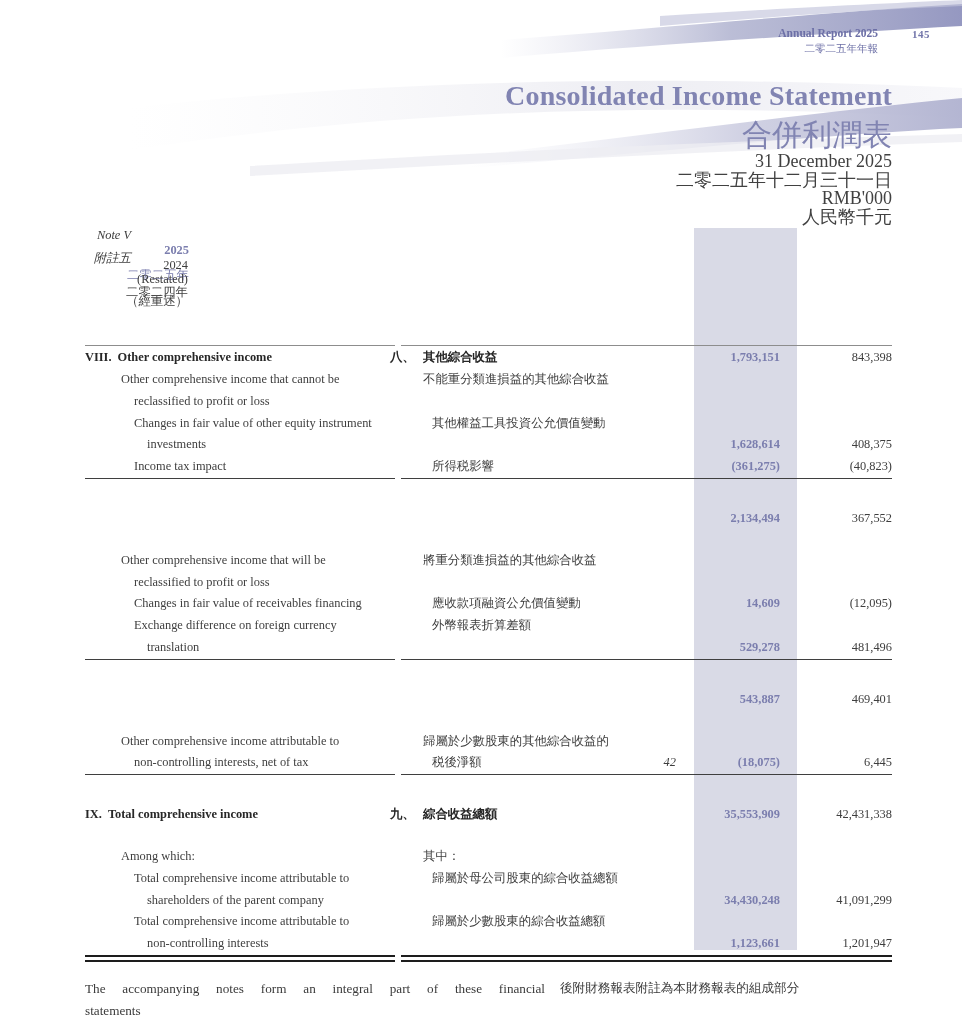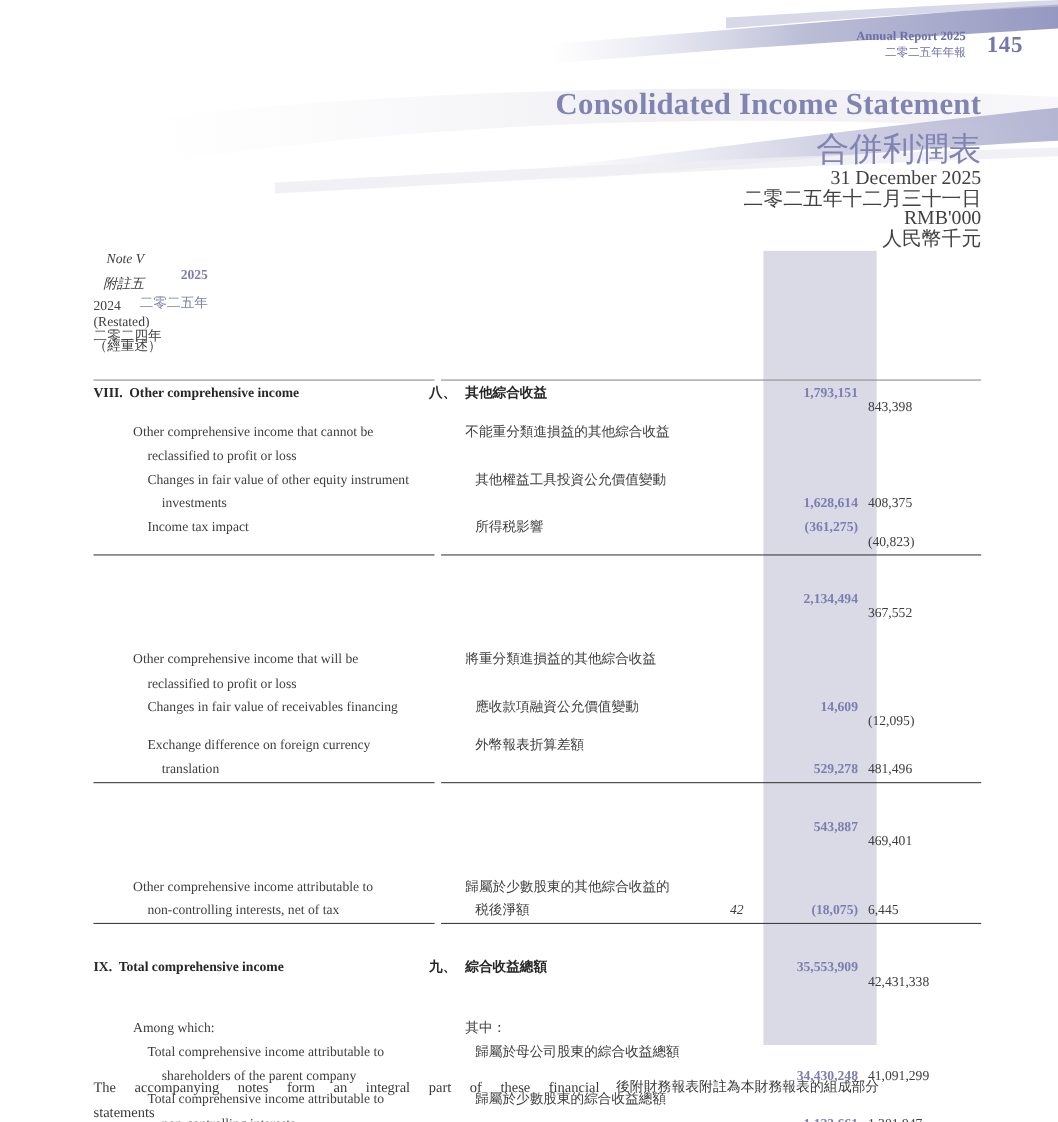--- a/index.html
+++ b/index.html
@@ -12,21 +12,21 @@
   
   .deco { position:absolute; left:0; top:0; width:962px; height:180px; }
   
   .report-meta {
     position:absolute; top:26px; right:84px; text-align:right;
     color:#6c6fa6; line-height:15px;
   }
   .report-meta .en { font-size:11.5px; font-weight:bold; }
   .report-meta .zh { font-size:10.5px; }
   .page-num {
-    position:absolute; top:28px; right:32px; font-size:21px; font-weight:bold;
+    position:absolute; top:28px; right:32px; font-size:11px; font-weight:bold;
     color:#7477ab; letter-spacing:.5px;
   }
   
   .title-block { position:absolute; top:80px; right:70px; text-align:right; }
   .title-en { font-size:28px; font-weight:bold; color:#8184b2; letter-spacing:.2px; }
   .title-zh { font-size:30px; color:#8184b2; margin-top:3px; font-weight:500; }
   .date-block {
     position:absolute; top:152px; right:70px; text-align:right;
     font-size:18px; line-height:18.5px; color:#414141;
   }
@@ -36,21 +36,21 @@
     position:absolute; left:609px; top:0; width:103px; height:722px;
     background:#d9dae6; z-index:0;
   }
   .tbl-content { position:relative; z-index:1; }
   .thead { margin-bottom:30px; }
   .hrow { display:flex; height:21.8px; font-size:12.4px;flex-direction:column; }
   .c-en  { width:305px; }
   .c-zh  { width:240px; }
   .c-note{ width:46px;  text-align:right; }
   .c-25  { width:113px; text-align:right; padding-right:9px; }
-  .c-24  { width:103px; text-align:left;margin-top:13px; }
+  .c-24  { width:103px; text-align:right; }
   .it { font-style:italic; color:#3c3c3c; }
   .hl { color:#7b7eae; }
   .hl-b { color:#7b7eae; font-weight:bold; }
   .row { display:flex; font-size:12.4px; line-height:21.8px; }
   .row .cell { display:flex; flex-direction:column; justify-content:flex-start; }
   .row .cell.vbottom { justify-content:flex-end; }
   .row-section .c-en, .row-section .c-zh { font-weight:bold; color:#272727; }
   .num-en { display:inline-block; padding-right:6px; }
   .num-zh { display:inline-block; width:33px; }
   .ind1 { padding-left:36px; } .ind2 { padding-left:49px; } .ind3 { padding-left:62px; }

